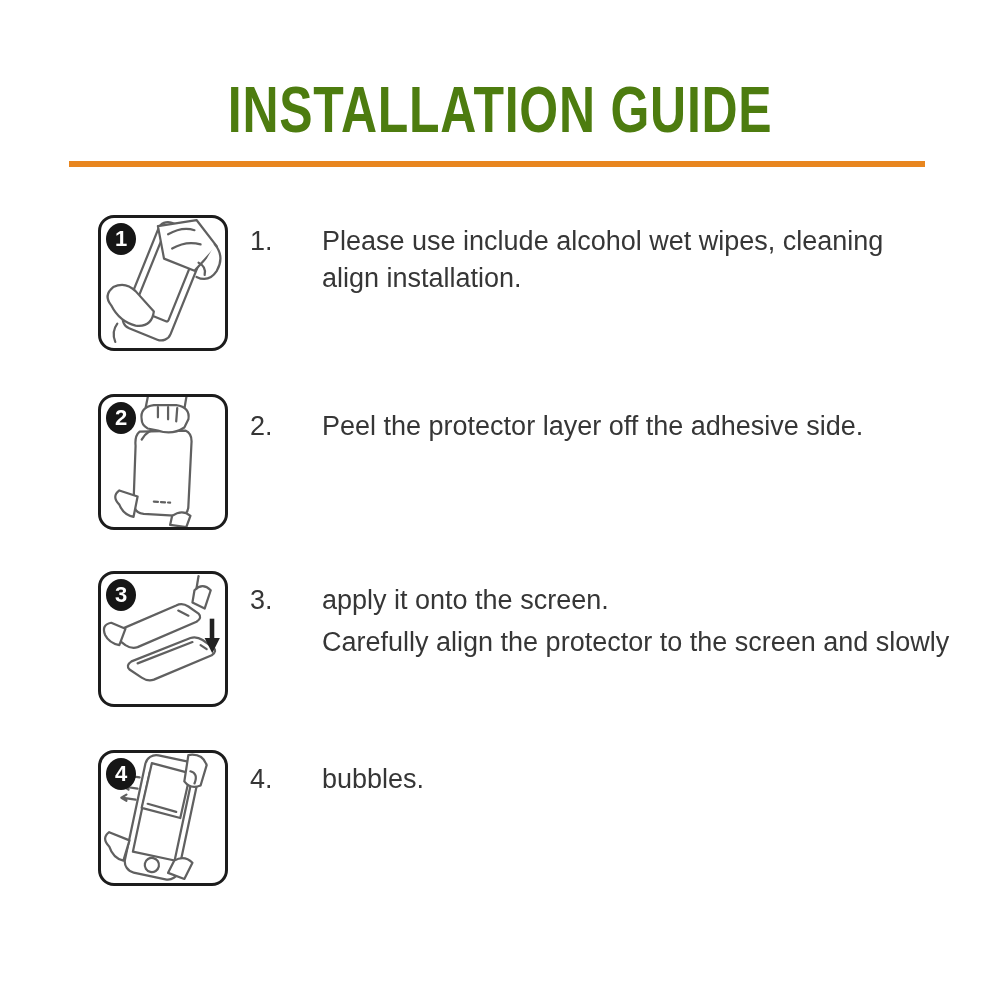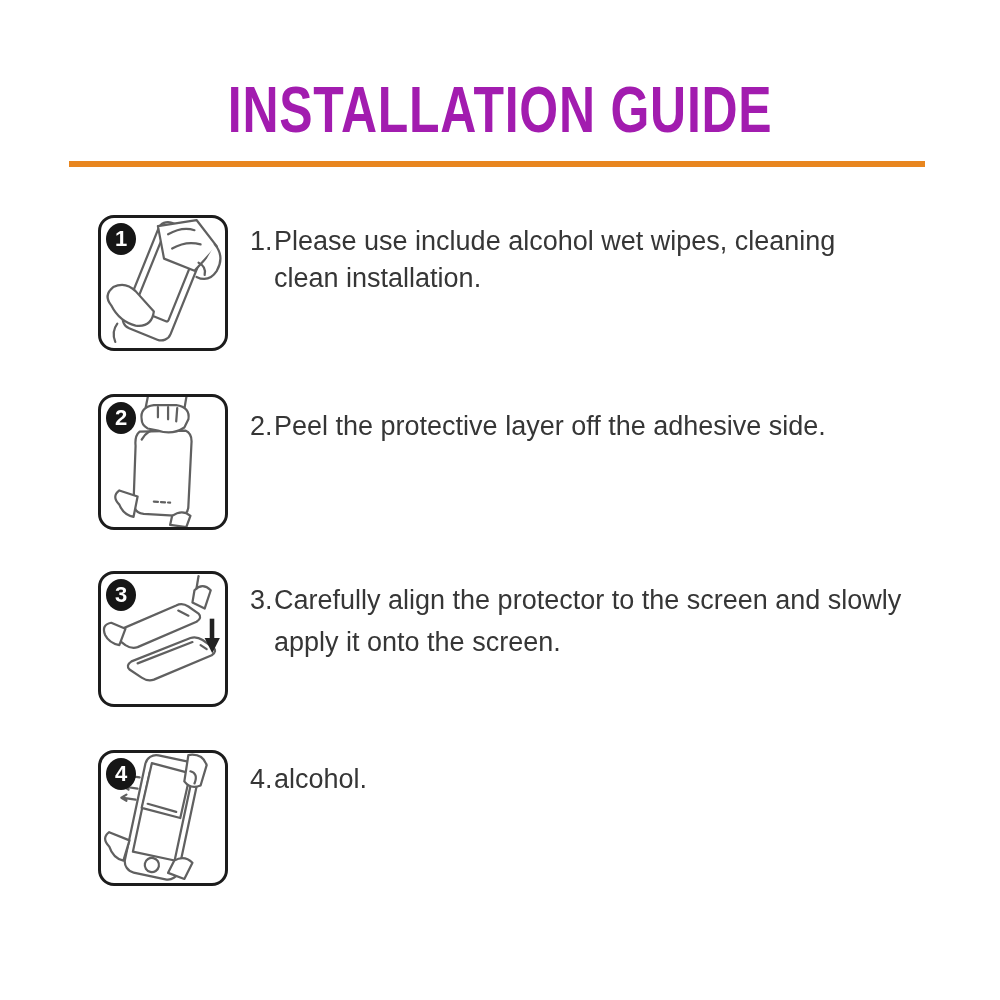--- a/index.html
+++ b/index.html
@@ -3,21 +3,21 @@
 <meta charset="utf-8">
 <style>
   html, body { margin:0; padding:0; background:#ffffff; }
   .page {
     position:relative; width:1000px; height:1000px; background:#ffffff;
     font-family:"Liberation Sans", sans-serif; overflow:hidden;
   }
   .title {
     position:absolute; top:78px; left:0; width:1000px; margin:0;
     text-align:center; font-size:64px; line-height:64px; font-weight:900;
-    color:#a21caf;
+    color:#4d7c0f;
   }
   .title-inner { display:inline-block; transform:scaleX(0.78); transform-origin:50% 50%; letter-spacing:1px; white-space:nowrap; }
   .divider {
     position:absolute; top:161px; left:69px; width:856px; height:6px;
     background:#E8861F;
   }
   .step-row { position:absolute; left:98px; display:flex; align-items:flex-start; }
   .row-1 { top:215px; }
   .row-2 { top:394px; }
   .row-3 { top:571px; }
@@ -33,21 +33,21 @@
     z-index:2;
   }
   svg.illus { position:absolute; left:0; top:0; width:100%; height:100%; }
   .step-text {
     display:flex; margin-left:22px; padding-top:8px;
     font-size:27px; line-height:37px; color:#363636;
   }
   .row-2 .step-text { padding-top:14px; }
   .row-3 .step-text, .row-4 .step-text { line-height:42px; }
   .prefix { flex:0 0 auto; min-width:24px; }
-  .lines { display:block; }
+  .lines { display:block;margin-left:48px; }
   .line { display:block; white-space:nowrap; }
 </style>
 </head>
 <body>
 
 <div class="page">
 
   <h1 class="title">
     <span class="title-inner">INSTALLATION GUIDE</span>
   </h1>
@@ -70,21 +70,21 @@
           <path d="M66 16 Q80 8 92 12 M70 30 Q84 22 98 26"></path>
           <path d="M112 26 Q122 38 114 52 Q106 64 94 58" fill="#ffffff"></path>
           <path d="M96 44 Q104 48 102 56"></path>
         </g>
       </svg>
     </div>
     <div class="step-text">
       <span class="prefix">1.</span>
       <span class="lines">
         <span class="line">Please use include alcohol wet wipes, cleaning</span>
-        <span class="line">clean installation.</span>
+        <span class="line">align installation.</span>
       </span>
     </div>
   </div>
 
   <div class="step-row row-2">
     <div class="illus-box">
       <span class="badge">2</span>
       <svg class="illus" viewBox="0 0 122 128" xmlns="http://www.w3.org/2000/svg">
         <g fill="none" stroke="#606060" stroke-width="2.2" stroke-linecap="round" stroke-linejoin="round">
           <path d="M38 34 Q33 38 34 48 L32 104 Q32 114 42 115 L76 117 Q86 117 86 107 L89 46 Q90 36 83 33 Z" fill="#ffffff"></path>
@@ -94,21 +94,21 @@
           <path d="M40 22 Q38 10 52 8 L74 8 Q88 10 86 22 L82 30 Q70 38 56 33 L46 31 Q40 28 40 22 Z" fill="#ffffff"></path>
           <path d="M56 10 L56 20 M66 10 L66 22 M75 11 L74 24"></path>
           <path d="M18 106 Q10 98 18 92 L36 98 L32 118 Q22 116 18 106 Z" fill="#ffffff"></path>
           <path d="M70 117 Q80 110 88 117 L84 128 L68 126 Z" fill="#ffffff"></path>
         </g>
       </svg>
     </div>
     <div class="step-text">
       <span class="prefix">2.</span>
       <span class="lines">
-        <span class="line">Peel the protective layer off the adhesive side.</span>
+        <span class="line">Peel the protector layer off the adhesive side.</span>
       </span>
     </div>
   </div>
 
   <div class="step-row row-3">
     <div class="illus-box">
       <span class="badge">3</span>
       <svg class="illus" viewBox="0 0 122 128" xmlns="http://www.w3.org/2000/svg">
         <g fill="none" stroke="#606060" stroke-width="2.2" stroke-linecap="round" stroke-linejoin="round">
           <path d="M30 86 L88 63 Q94 61 100 65 L110 72 Q115 76 109 80 L52 104 Q46 106 40 102 L28 94 Q24 90 30 86 Z" fill="#ffffff"></path>
@@ -121,22 +121,22 @@
           <g fill="#222222" stroke="none">
             <rect x="107" y="44" width="4.5" height="20"></rect>
             <path d="M102 63 L117 63 L109.5 78 Z"></path>
           </g>
         </g>
       </svg>
     </div>
     <div class="step-text">
       <span class="prefix">3.</span>
       <span class="lines">
+        <span class="line">apply it onto the screen.</span>
         <span class="line">Carefully align the protector to the screen and slowly</span>
-        <span class="line">apply it onto the screen.</span>
       </span>
     </div>
   </div>
 
   <div class="step-row row-4">
     <div class="illus-box">
       <span class="badge">4</span>
       <svg class="illus" viewBox="0 0 122 128" xmlns="http://www.w3.org/2000/svg">
         <g fill="none" stroke="#606060" stroke-width="2.2" stroke-linecap="round" stroke-linejoin="round">
           <g transform="rotate(12 58 68)">
@@ -154,18 +154,18 @@
             <path d="M34 46 L20 44 M20 44 L25 41 M20 44 L25 47"></path>
           </g>
           <path d="M8 92 Q0 84 8 78 L28 86 L22 106 Q12 104 8 92 Z" fill="#ffffff"></path>
           <path d="M72 106 Q82 100 90 108 L82 124 L66 118 Z" fill="#ffffff"></path>
         </g>
       </svg>
     </div>
     <div class="step-text">
       <span class="prefix">4.</span>
       <span class="lines">
-        <span class="line">alcohol.</span>
+        <span class="line">bubbles.</span>
       </span>
     </div>
   </div>
 
 </div>
 
 </body></html>

